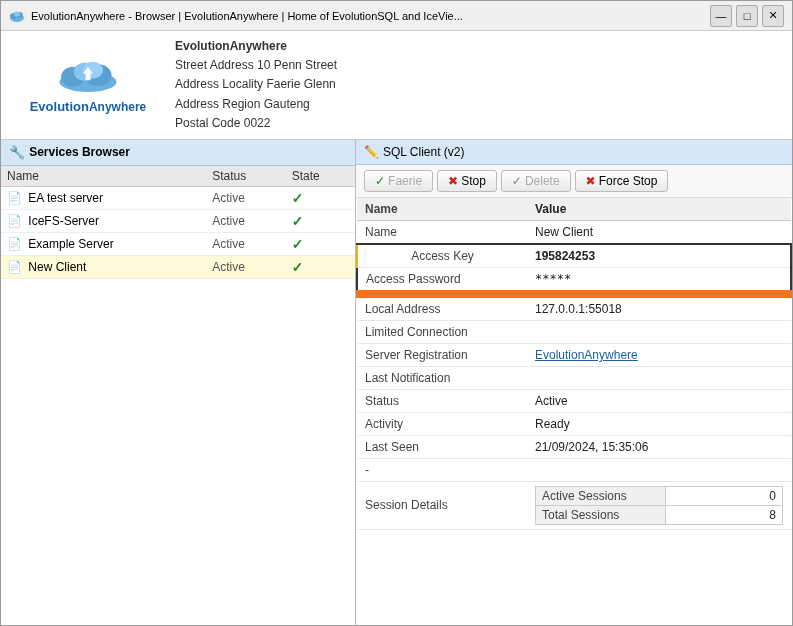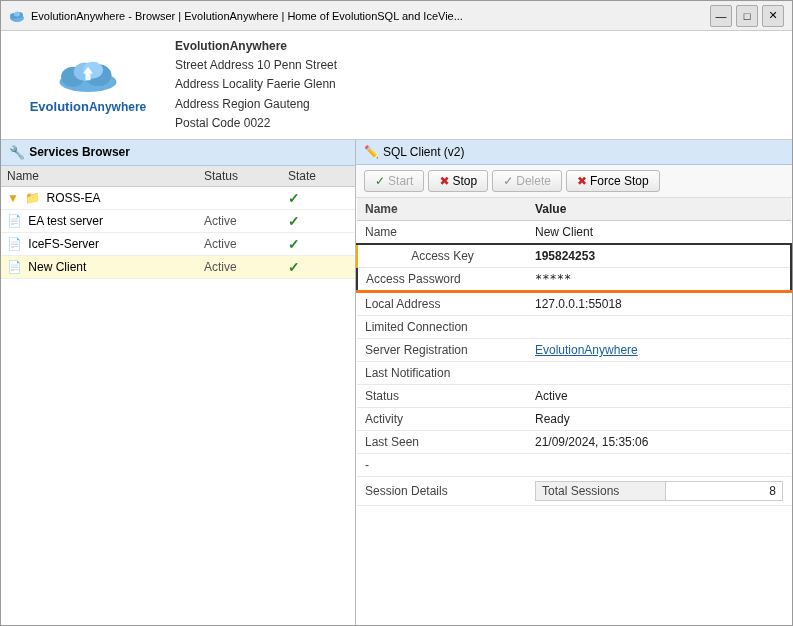--- a/index.html
+++ b/index.html
@@ -165,48 +165,47 @@
     <table class="tree-table">
       <thead>
         <tr>
           <th>Name</th>
           <th>Status</th>
           <th>State</th>
         </tr>
       </thead>
       <tbody>
 
-        <tr class="tree-row">
-          <td>
-            <span class="folder-icon">▼</span>
-            <span class="folder-icon">📁</span>
-            <span>ROSS-EA</span>
-          </td>
-          <td></td>
-          <td><span class="check-green">✓</span></td>
-        </tr>
 
         <tr class="tree-row">
           <td class="tree-indent">
             <span class="file-icon">📄</span>
             <span>EA test server</span>
           </td>
           <td><span class="status-active">Active</span></td>
           <td><span class="check-green">✓</span></td>
         </tr>
 
         <tr class="tree-row">
           <td class="tree-indent">
             <span class="file-icon">📄</span>
             <span>IceFS-Server</span>
           </td>
           <td><span class="status-active">Active</span></td>
           <td><span class="check-green">✓</span></td>
         </tr>
 
+        <tr class="tree-row">
+          <td class="tree-indent">
+            <span class="file-icon">📄</span>
+            <span>Example Server</span>
+          </td>
+          <td><span class="status-active">Active</span></td>
+          <td><span class="check-green">✓</span></td>
+        </tr>
 
         <tr class="tree-row tree-row-group selected">
           <td class="tree-indent">
             <span class="file-icon">📄</span>
             <span>New Client</span>
           </td>
           <td><span class="status-active">Active</span></td>
           <td><span class="check-green">✓</span></td>
         </tr>
       </tbody>
@@ -215,21 +214,21 @@
 
   <div class="right-panel">
     <div class="right-panel-header">
       <span class="right-panel-icon">✏️</span>
       <span>SQL Client (v2)</span>
     </div>
 
     <div class="toolbar">
       <button class="toolbar-btn disabled">
         <span class="btn-icon-green">✓</span>
-        <span>Start</span>
+        <span>Faerie</span>
       </button>
       <button class="toolbar-btn">
         <span class="btn-icon-red">✖</span>
         <span>Stop</span>
       </button>
       <button class="toolbar-btn disabled">
         <span class="btn-icon-gray">✓</span>
         <span>Delete</span>
       </button>
       <button class="toolbar-btn">
@@ -250,21 +249,21 @@
         <tr>
           <td class="label-col">Name</td>
           <td class="value-col">New Client</td>
         </tr>
 
         <tr style="border-top: 2px solid #333;">
           <td class="label-col" style="border-left: 2px solid #eab308; border-top: 2px solid #333; text-align: center;">Access Key</td>
           <td class="value-col" style="border-right: 2px solid #333; border-top: 2px solid #333; font-weight: bold;">195824253</td>
         </tr>
 
-        <tr style="border-bottom: 3px solid #f97316;">
+        <tr style="border-bottom: 8px solid #f97316;">
           <td class="label-col" style="border-left: 2px solid #333; border-bottom: 2px solid #333;">Access Password</td>
           <td class="value-col mono" style="border-right: 2px solid #333; border-bottom: 2px solid #333;">*****</td>
         </tr>
 
 
         <tr>
           <td class="label-col">Local Address</td>
           <td class="value-col">127.0.0.1:55018</td>
         </tr>
 
@@ -303,20 +302,24 @@
         <tr>
           <td class="label-col">-</td>
           <td class="value-col"></td>
         </tr>
 
         <tr>
           <td class="label-col" style="vertical-align:middle;">Session Details</td>
           <td class="value-col">
             <table class="session-table">
               <tbody>
+                  <tr>
+                <td class="s-label">Active Sessions</td>
+                <td class="s-value">0</td>
+              </tr>
               <tr>
                 <td class="s-label">Total Sessions</td>
                 <td class="s-value">8</td>
               </tr>
             </tbody>
               </table>
           </td>
         </tr>
       </tbody>
     </table>

